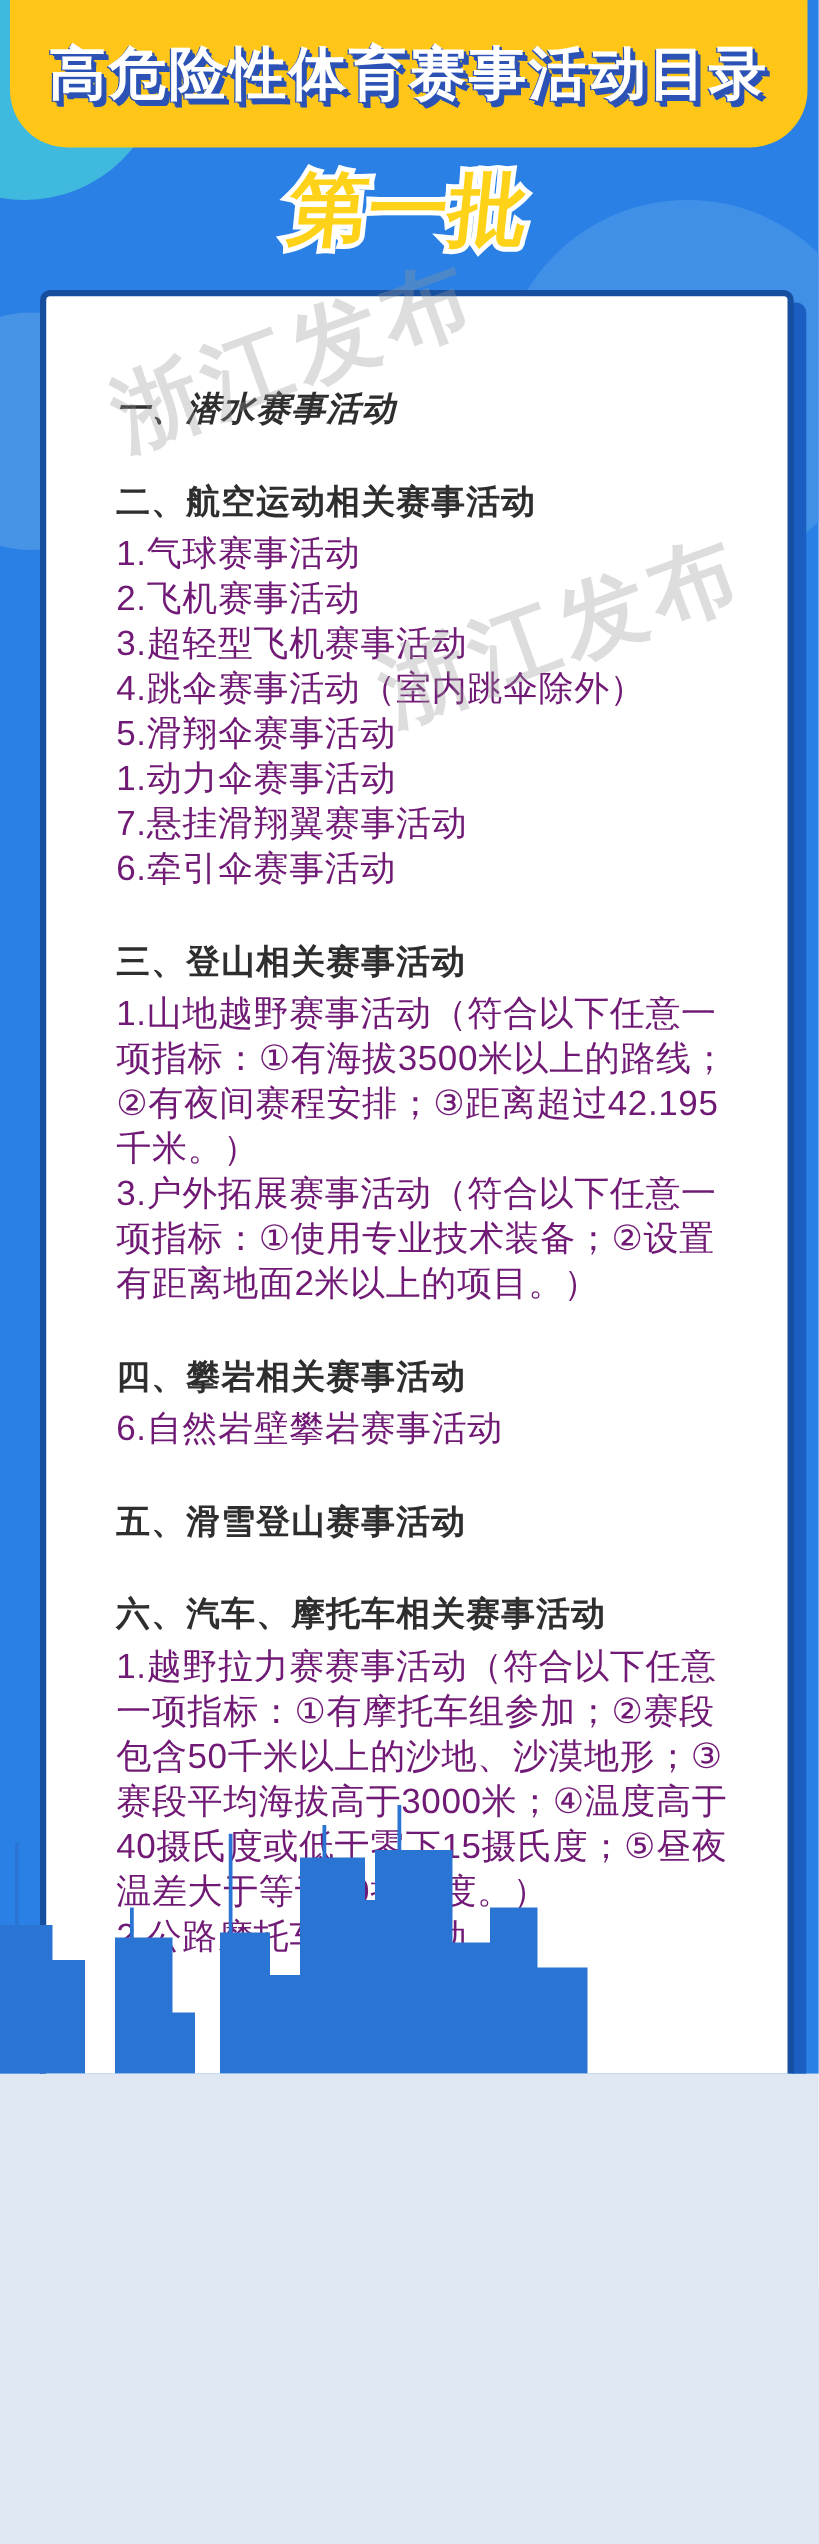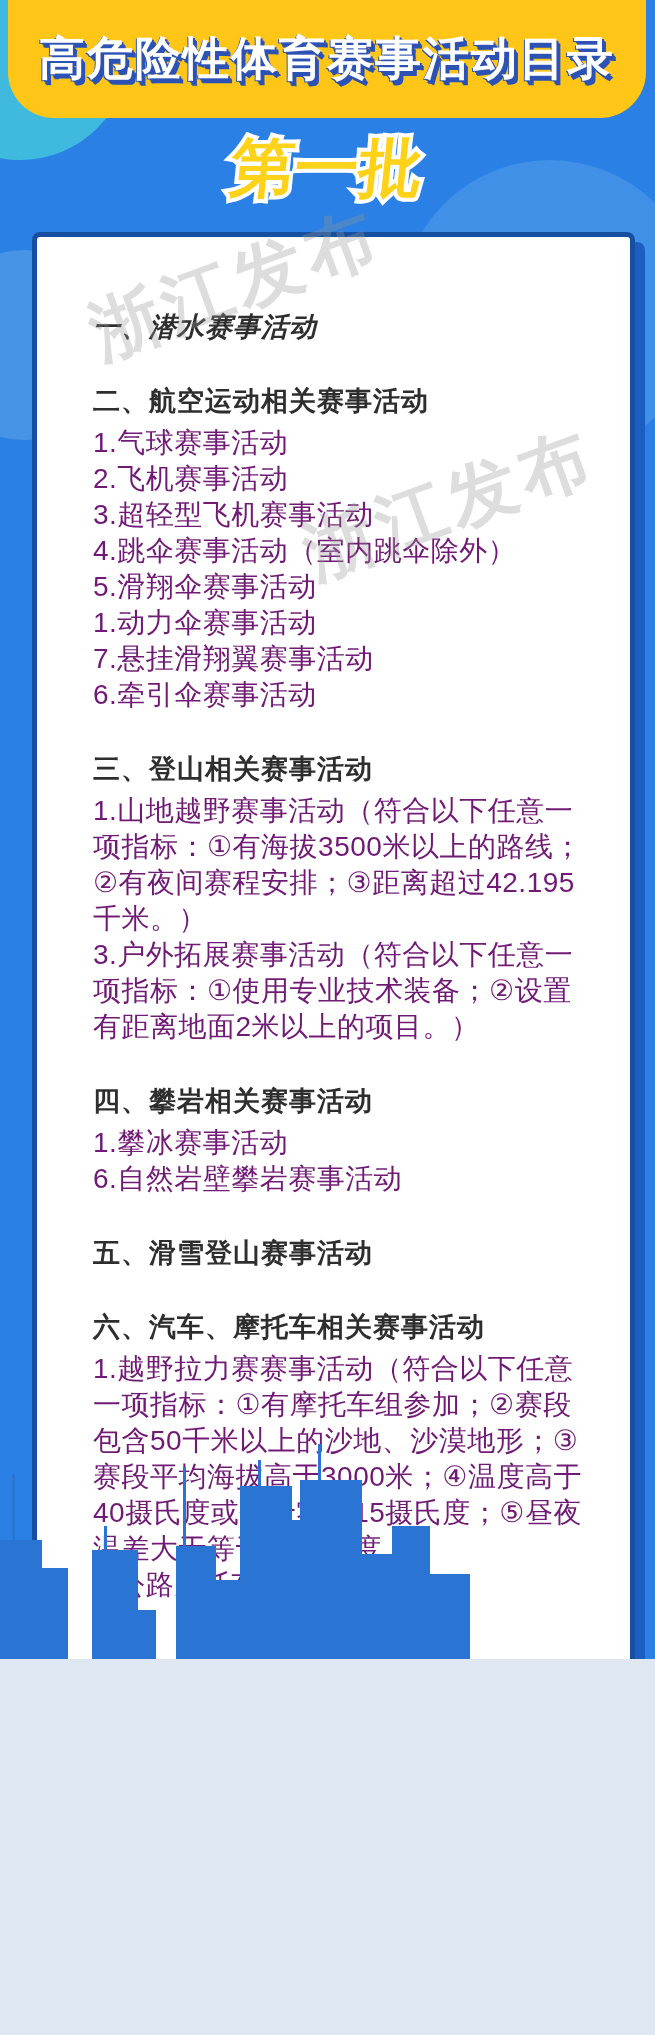--- a/index.html
+++ b/index.html
@@ -97,21 +97,20 @@
           <p>7.悬挂滑翔翼赛事活动</p>
           <p>6.牵引伞赛事活动</p>
         </div>
         <div class="section">
           <h3>三、登山相关赛事活动</h3>
           <p>1.山地越野赛事活动（符合以下任意一项指标：①有海拔3500米以上的路线；②有夜间赛程安排；③距离超过42.195千米。）</p>
           <p>3.户外拓展赛事活动（符合以下任意一项指标：①使用专业技术装备；②设置有距离地面2米以上的项目。）</p>
         </div>
         <div class="section">
           <h3>四、攀岩相关赛事活动</h3>
-          <p>1.攀冰赛事活动</p>
           <p>6.自然岩壁攀岩赛事活动</p>
         </div>
         <div class="section">
           <h3>五、滑雪登山赛事活动</h3>
         </div>
         <div class="section">
           <h3>六、汽车、摩托车相关赛事活动</h3>
           <p>1.越野拉力赛赛事活动（符合以下任意一项指标：①有摩托车组参加；②赛段包含50千米以上的沙地、沙漠地形；③赛段平均海拔高于3000米；④温度高于40摄氏度或低于零下15摄氏度；⑤昼夜温差大于等于20摄氏度。）</p>
           <p>2.公路摩托车赛事活动</p>
         </div>

